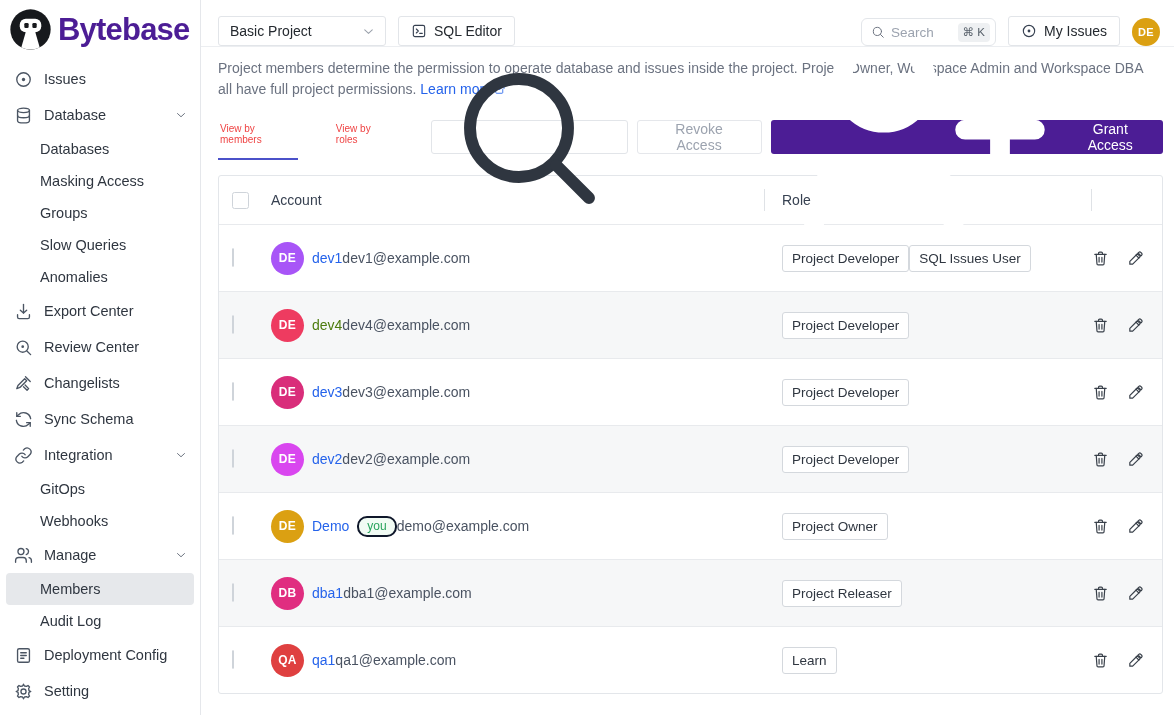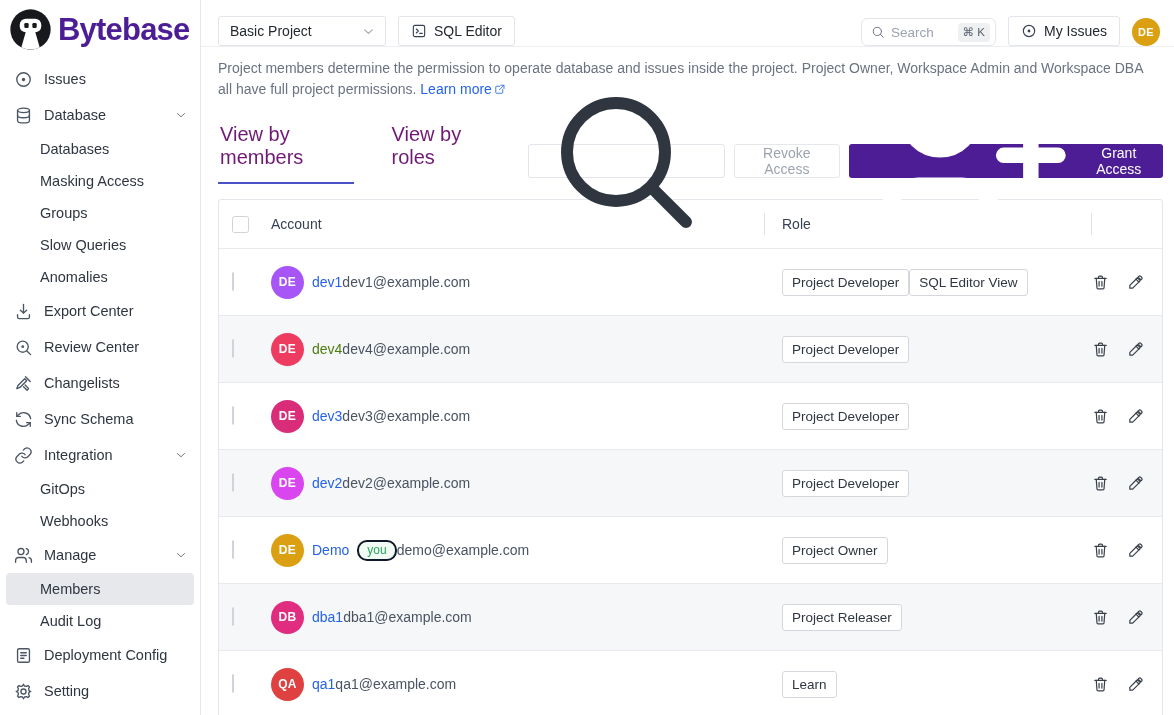--- a/index.html
+++ b/index.html
@@ -38,21 +38,21 @@
   .avatar-top{width:28px;height:28px;border-radius:50%;background:#dba012;color:#fff;font-size:11px;font-weight:700;display:flex;align-items:center;justify-content:center;cursor:pointer;letter-spacing:.3px}
 
   
   .content{flex:1;padding:11px 11px 0 17px;overflow:hidden}
   .desc{font-size:14px;line-height:20.5px;color:#6b7280;max-width:933px}
   .desc a{color:#2563eb;text-decoration:none;white-space:nowrap}
   .ext{display:inline-flex;width:12px;height:12px;vertical-align:-1px;margin-left:2px;color:#2563eb}
   .ext svg{width:100%;height:100%}
 
   .tabs-row{display:flex;align-items:flex-end;margin-top:14px}
-  .tab{font-size:20px;color:#701a75;padding:10px 2px 13px;margin-right:36px;border-bottom:2.5px solid transparent;cursor:pointer}
+  .tab{font-size:10px;color:#ef4444;padding:10px 2px 13px;margin-right:36px;border-bottom:2.5px solid transparent;cursor:pointer}
   .tab.active{border-bottom-color:#4b51c9}
   .toolbar{margin-left:auto;display:flex;gap:9px;align-items:center;padding-bottom:6px}
   .member-search{display:flex;align-items:center;gap:7px;width:197px;height:34px;border:1px solid #e2e5e9;border-radius:3px;padding:0 10px;background:#fff}
   .member-search input{border:0;outline:0;min-width:0;flex:1;font-size:14px;color:#374151;background:transparent;font-family:inherit}
   .member-search input::placeholder{color:#a3a9b3}
   .btn-revoke{height:34px;padding:0 17px;border:1px solid #e5e7eb;border-radius:3px;background:#fff;color:#9ca3af;font-size:14px;cursor:default;font-family:inherit}
   .btn-grant{height:34px;padding:0 14px;border:none;border-radius:3px;background:#4b51c9;color:#fff;font-size:14px;font-weight:500;display:flex;align-items:center;gap:8px;cursor:pointer;font-family:inherit}
   .btn-grant .bicon{color:#fff}
 
   
@@ -344,21 +344,21 @@
       <span class="acct-text">
         <span class="name-line">
           <a href="#" class="name" style="color: rgb(37, 99, 235);">dev1</a>
 
         </span>
         <span class="email">dev1@example.com</span>
       </span>
     </div>
     <div class="cell-role">
                 <span class="chip">Project Developer</span>
-                <span class="chip">SQL Editor View</span>
+                <span class="chip">SQL Issues User</span>
               </div>
     <div class="cell-actions">
       <button class="icon-btn">
                   <svg viewBox="0 0 24 24" fill="none" stroke="currentColor" stroke-width="1.7" stroke-linecap="round" stroke-linejoin="round">
                     <path d="M4 6.2h16"></path>
                     <path d="M9.2 6V4.6A1.6 1.6 0 0 1 10.8 3h2.4a1.6 1.6 0 0 1 1.6 1.6V6"></path>
                     <path d="M6 6.2l1 13.2A1.6 1.6 0 0 0 8.6 21h6.8a1.6 1.6 0 0 0 1.6-1.6l1-13.2"></path>
                     <path d="M10 10.5v6.5M14 10.5v6.5"></path>
                   </svg>
                 </button>

